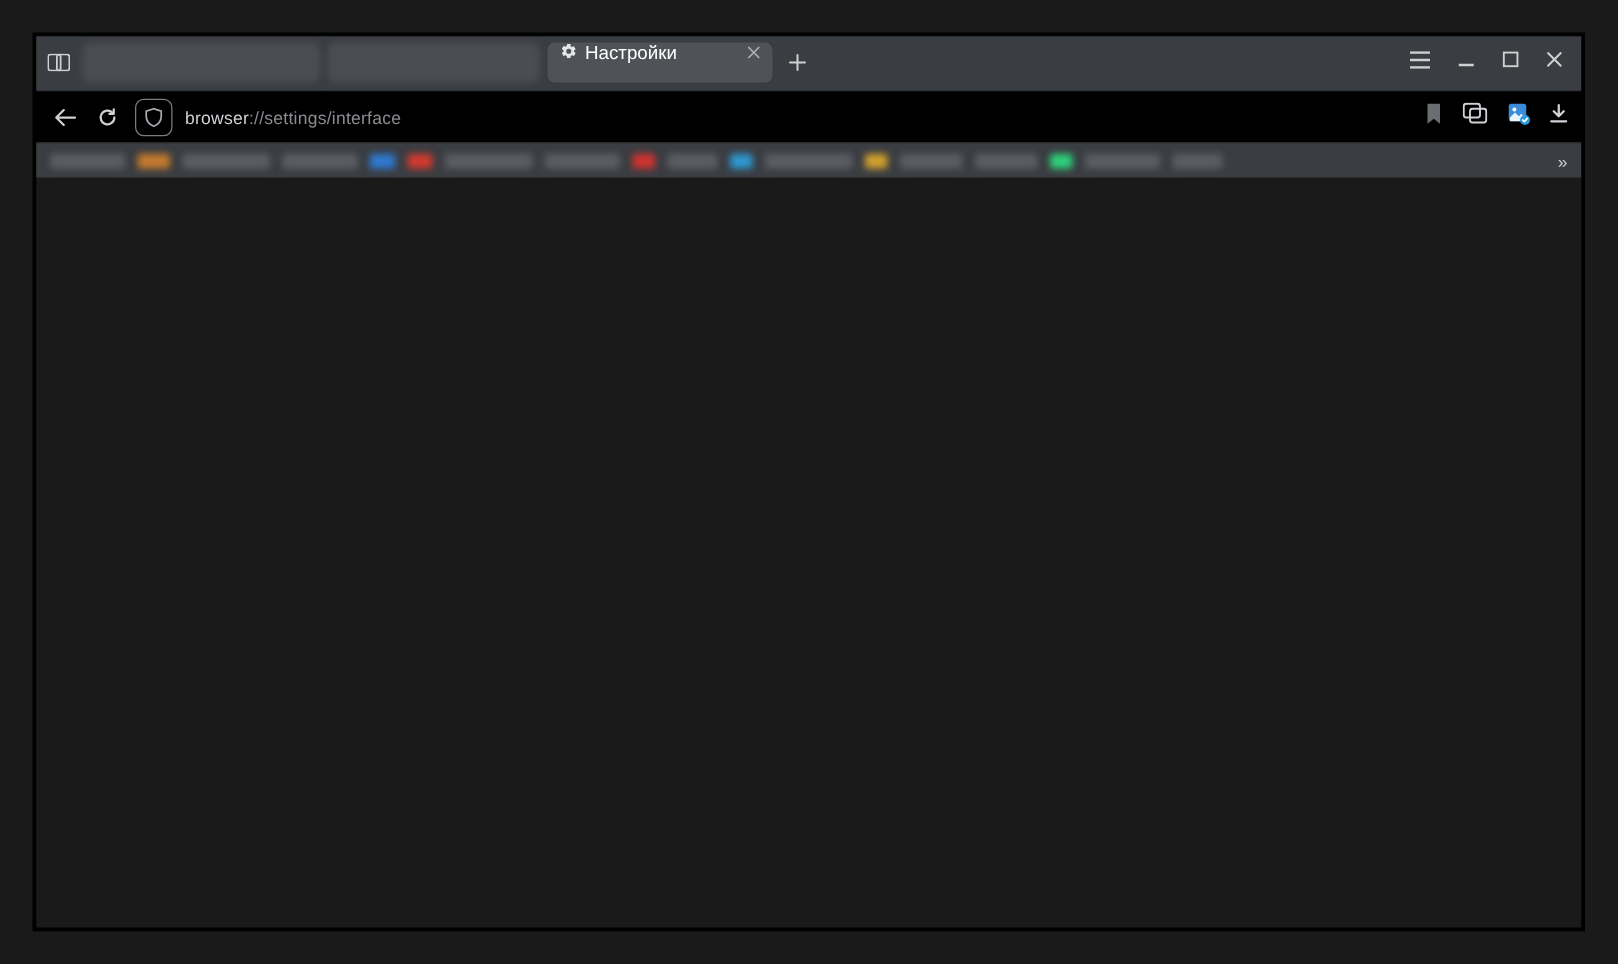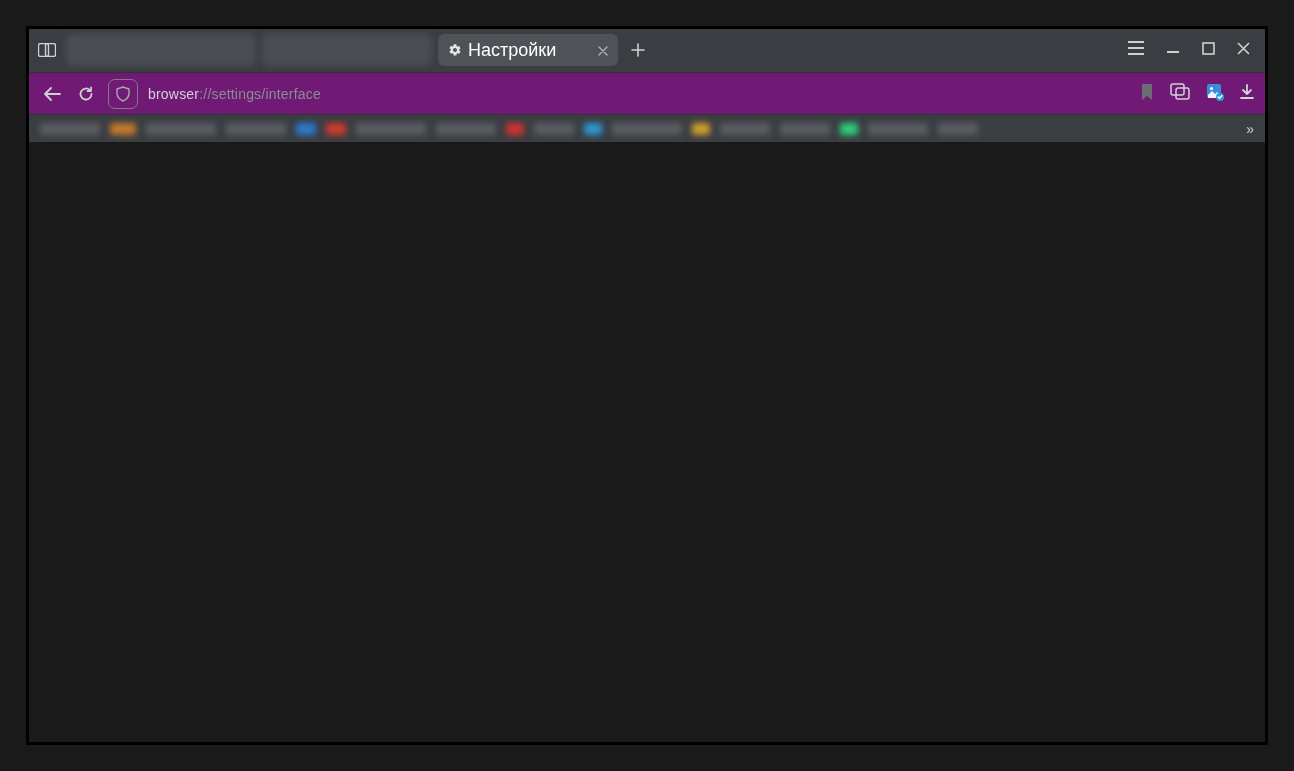--- a/index.html
+++ b/index.html
@@ -2,32 +2,32 @@
 <html><head>
 <meta charset="utf-8">
 <style>
 * { margin: 0; padding: 0; box-sizing: border-box; font-family: Arial, "Helvetica Neue", sans-serif; }
 body { background: #1a1a1a; width: 1294px; height: 771px; overflow: hidden; position: relative; }
 
 
 .titlebar { background: #3a3d42; height: 44px; display: flex; align-items: center; padding: 0 6px; }
 .tab-panels { display: flex; align-items: center; flex: 1; height: 100%; }
 .tab-panels .panel-icon { width: 26px; height: 26px; color: #d0d0d0; display: flex; align-items: center; justify-content: center; margin-right: 6px; }
-.tab { display: flex; align-items: center; height: 32px; background: #4a4d52; color: #cfd2d6; border-radius: 6px; padding: 0 10px; margin-right: 6px; font-size: 18px; min-width: 180px; }
+.tab { display: flex; height: 32px; background: #4a4d52; color: #cfd2d6; border-radius: 6px; padding: 0 10px; margin-right: 6px; font-size: 15px; min-width: 180px; }
 .tab.blur { filter: blur(3px); }
 .tab.active { background: #4f5257; color: #fff; }
 .tab .gear { margin-right: 6px; display: inline-flex; }
 .tab .label { flex: 1; white-space: nowrap; overflow: hidden; text-overflow: ellipsis; }
 .tab .close { margin-left: 8px; color: #aeb1b6; cursor: pointer; }
 .newtab { width: 28px; height: 28px; display: flex; align-items: center; justify-content: center; color: #d0d0d0; font-size: 18px; cursor: pointer; }
 .window-controls { display: flex; align-items: center; gap: 22px; margin-left: auto; margin-right: 10px; color: #d0d0d0; }
 .window-controls span svg, .window-controls span { cursor: pointer; }
 
 
-.toolbar { background: #701a75; height: 42px; display: flex; align-items: center; padding: 0 12px; gap: 10px; border-top: 1px solid #2f3236; }
+.toolbar { background: #000000; height: 42px; display: flex; align-items: center; padding: 0 12px; gap: 10px; border-top: 1px solid #2f3236; }
 .tb-btn { color: #d0d0d0; display: flex; align-items: center; justify-content: center; width: 24px; height: 24px; cursor: pointer; }
 .urlbar { flex: 1; display: flex; align-items: center; height: 30px; color: #cfd2d6; font-size: 14px; }
 .urlbar .shield { width: 30px; height: 30px; border: 1.5px solid #7a7d82; border-radius: 7px; display: flex; align-items: center; justify-content: center; margin-right: 10px; }
 .urlbar .text { letter-spacing: 0.2px; }
 .urlbar .dim { color: #8a8d92; }
 .tb-right { display: flex; align-items: center; gap: 16px; margin-left: auto; color: #cfd2d6; }
 
 
 .bookmarks { background: #3a3d42; height: 28px; display: flex; align-items: center; padding: 0 12px; gap: 10px; border-top: 1px solid #2f3236; }
 .bm { width: 60px; height: 12px; border-radius: 2px; filter: blur(3px); }

